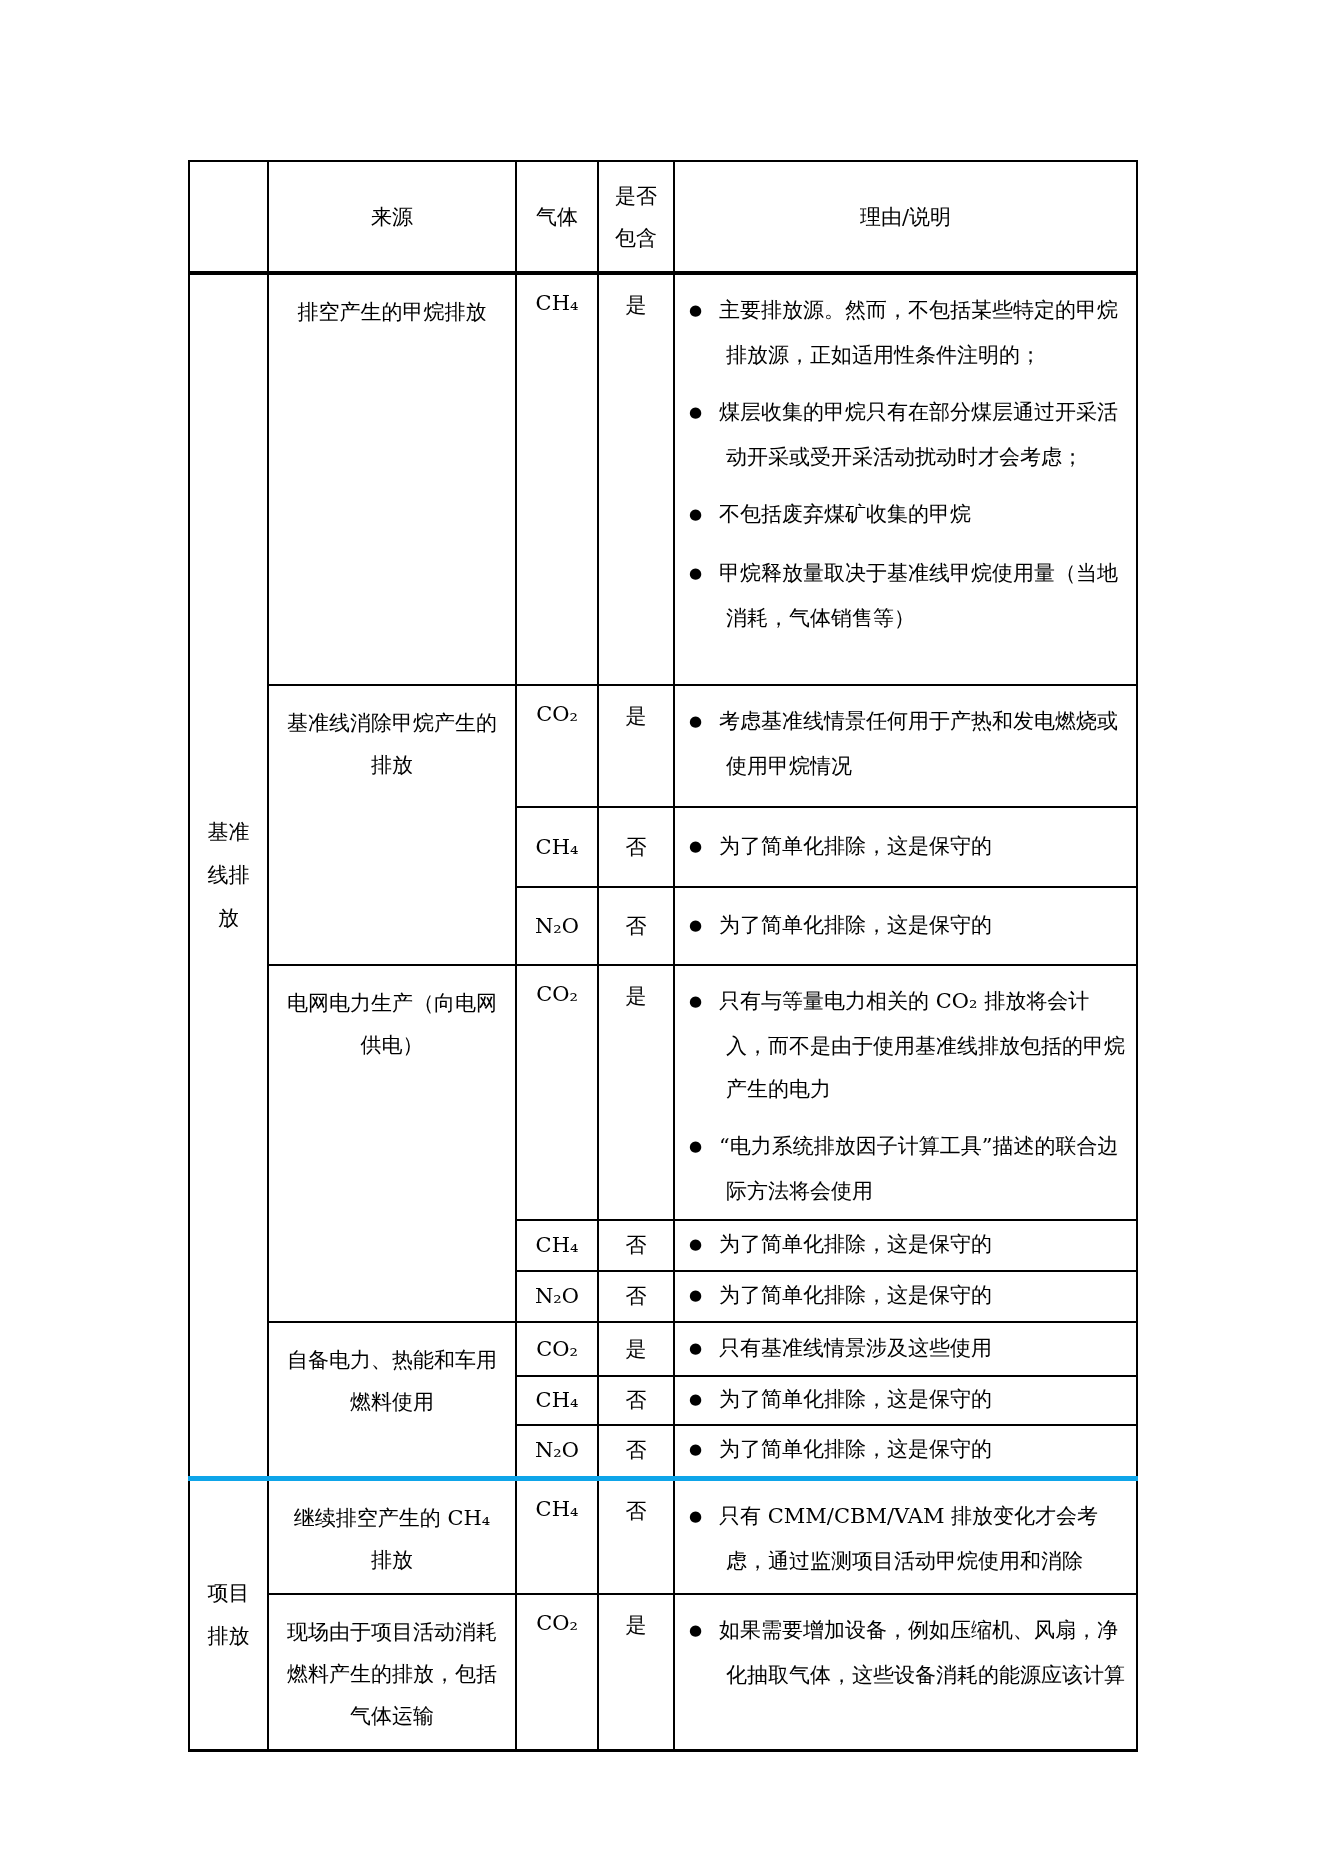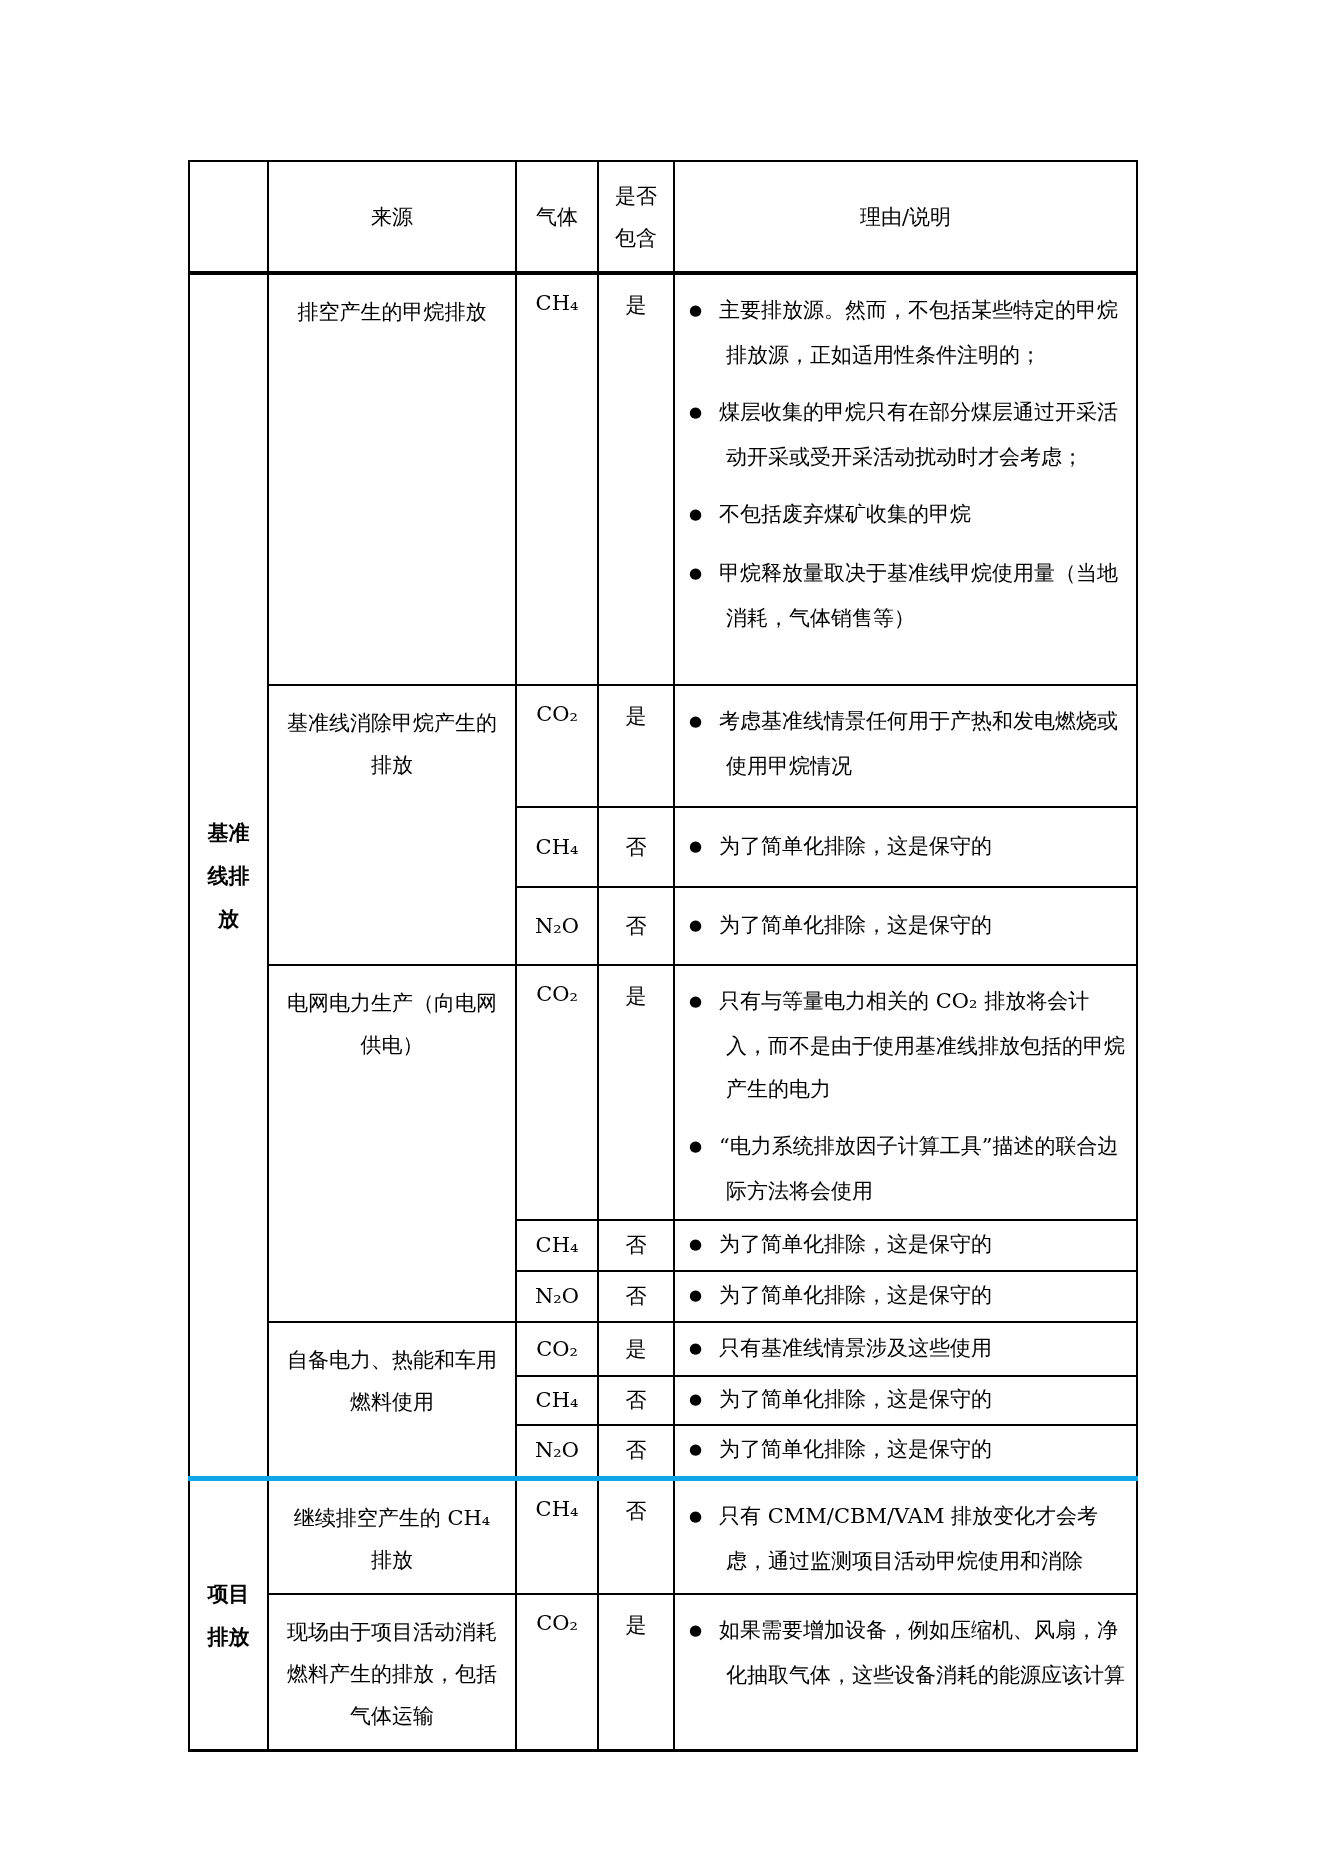--- a/index.html
+++ b/index.html
@@ -41,21 +41,20 @@
     line-height:42px;
     padding:4px 10px;
   }
   th.inc-h{padding:4px 12px;}
 
   td.cat{
     vertical-align:middle;
     text-align:center;
     line-height:43px;
     padding:0 13px;
-    font-weight:bold;
   }
   td.src{
     text-align:center;
     line-height:42px;
     padding:16px 17px 12px 17px;
   }
   td.gas,td.inc{
     text-align:center;
     padding-top:16px;
     white-space:nowrap;

